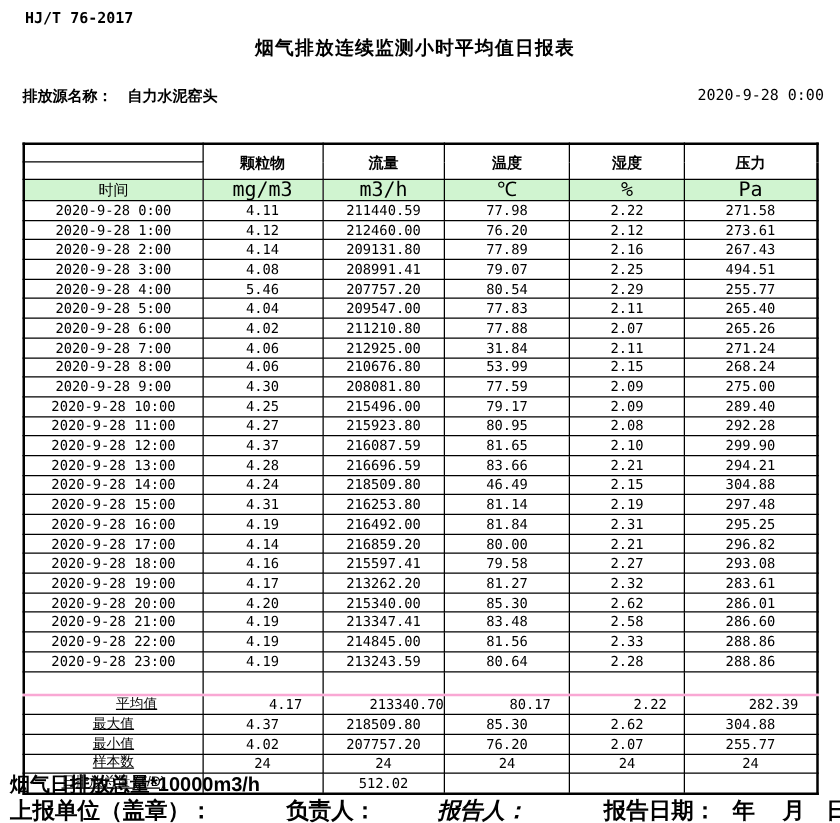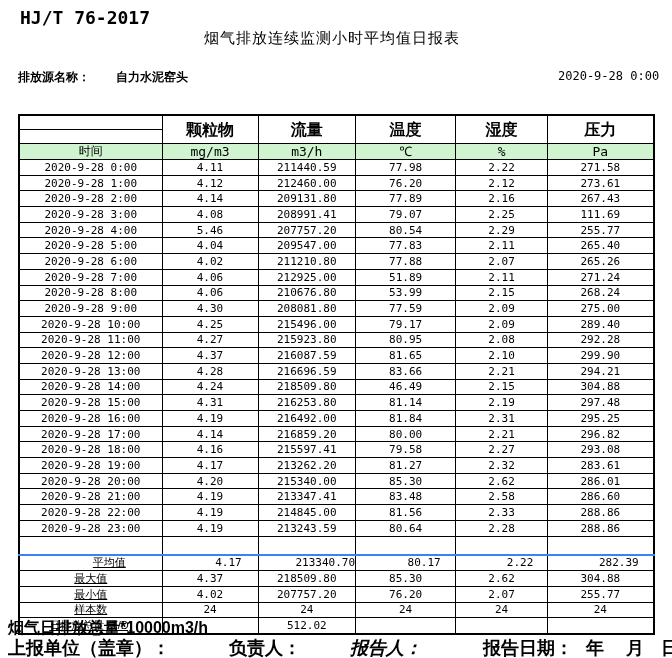--- a/index.html
+++ b/index.html
@@ -2,49 +2,49 @@
 <html><head>
 <meta charset="utf-8">
 <style>
   html,body { margin:0; padding:0; }
   body {
     width:672px; height:658px; position:relative;
     background:#ffffff; color:#000;
     font-family:"Liberation Sans", sans-serif;
     overflow:hidden;
   }
-  .std      { position:absolute; left:20px; top:7px;  font-size:18px; font-weight:bold;
+  .std      { position:absolute; left:20px; top:7px;  font-size:12px; font-weight:bold;
               font-family:"DejaVu Sans Mono", "Liberation Sans", monospace; }
   .title    { position:absolute; left:0;   top:29px;  width:664px; text-align:center;
-              font-size:15px; font-weight:normal; letter-spacing:1px; }
+              font-size:15px; font-weight:bold; letter-spacing:1px; }
   .source   { position:absolute; left:18px; top:69px; font-size:12px; font-weight:bold; }
-  .source .src-name { margin-left:26px; }
+  .source .src-name { margin-left:12px; }
   .date     { position:absolute; left:558px; top:69px; font-size:12px;
               font-family:"DejaVu Sans Mono", "Liberation Sans", monospace; }
 
   table.report {
     position:absolute; left:18px; top:114px;
     border-collapse:collapse; table-layout:fixed;
     border:2px solid #000;
     font-family:"DejaVu Sans Mono", "Liberation Sans", monospace;
   }
   table.report td, table.report th {
     border:1px solid #000; padding:0; margin:0;
     text-align:center; vertical-align:middle;
     font-size:11px; line-height:1; white-space:nowrap; overflow:hidden;
     font-weight:normal;
   }
   tr.r-name1 td, tr.r-name2 td { height:13px; }
-  tr.r-name1 th { font-size:16px; font-weight:bold; font-family:"Liberation Sans", sans-serif; }
-  tr.r-units td { height:15px; background:#d0f4d0; font-size:13px; }
-  tr.r-units td.time-hd { font-size:12px; font-family:Liberation Mono, monospace; }
+  tr.r-name1 th { font-size:12px; font-weight:bold; font-family:"Liberation Sans", sans-serif; }
+  tr.r-units td { height:15px; background:#d0f4d0; font-size:16px; }
+  tr.r-units td.time-hd { font-size:12px; font-family:Liberation Serif, serif; }
   tr.r-data td { height:14.7px; }
   tr.r-empty td { height:17px; }
   tr.r-sum td { height:14.7px; }
-  tr.r-sum-first td { border-top:2px solid #3b82f6;padding-left:37px; }
+  tr.r-sum-first td { border-top:2px solid #f9a8d4;padding-left:37px; }
   td.u-label { text-decoration:underline; font-family:"Liberation Sans", sans-serif; font-size:12px; }
   td.left-lab { text-align:left; padding-left:4px; }
 
   .note { position:absolute; left:8px; top:618px; font-size:16px; font-weight:bold; }
   .sigrow span { position:absolute; top:636px; font-size:18px; font-weight:bold; }
   .sig-unit   { left:8px; }
   .sig-resp   { left:229px; }
   .sig-report { left:350px;font-style:italic; }
   .sig-rdate  { left:483px;text-align:center; }
   .sig-year   { left:586px; }
@@ -113,21 +113,21 @@
         <td>77.89</td>
         <td>2.16</td>
         <td>267.43</td>
       </tr>
       <tr class="r-data">
         <td>2020-9-28 3:00</td>
         <td>4.08</td>
         <td>208991.41</td>
         <td>79.07</td>
         <td>2.25</td>
-        <td>111.69</td>
+        <td>494.51</td>
       </tr>
       <tr class="r-data">
         <td>2020-9-28 4:00</td>
         <td>5.46</td>
         <td>207757.20</td>
         <td>80.54</td>
         <td>2.29</td>
         <td>255.77</td>
       </tr>
       <tr class="r-data">
@@ -143,21 +143,21 @@
         <td>4.02</td>
         <td>211210.80</td>
         <td>77.88</td>
         <td>2.07</td>
         <td>265.26</td>
       </tr>
       <tr class="r-data">
         <td>2020-9-28 7:00</td>
         <td>4.06</td>
         <td>212925.00</td>
-        <td>51.89</td>
+        <td>31.84</td>
         <td>2.11</td>
         <td>271.24</td>
       </tr>
       <tr class="r-data">
         <td>2020-9-28 8:00</td>
         <td>4.06</td>
         <td>210676.80</td>
         <td>53.99</td>
         <td>2.15</td>
         <td>268.24</td>

